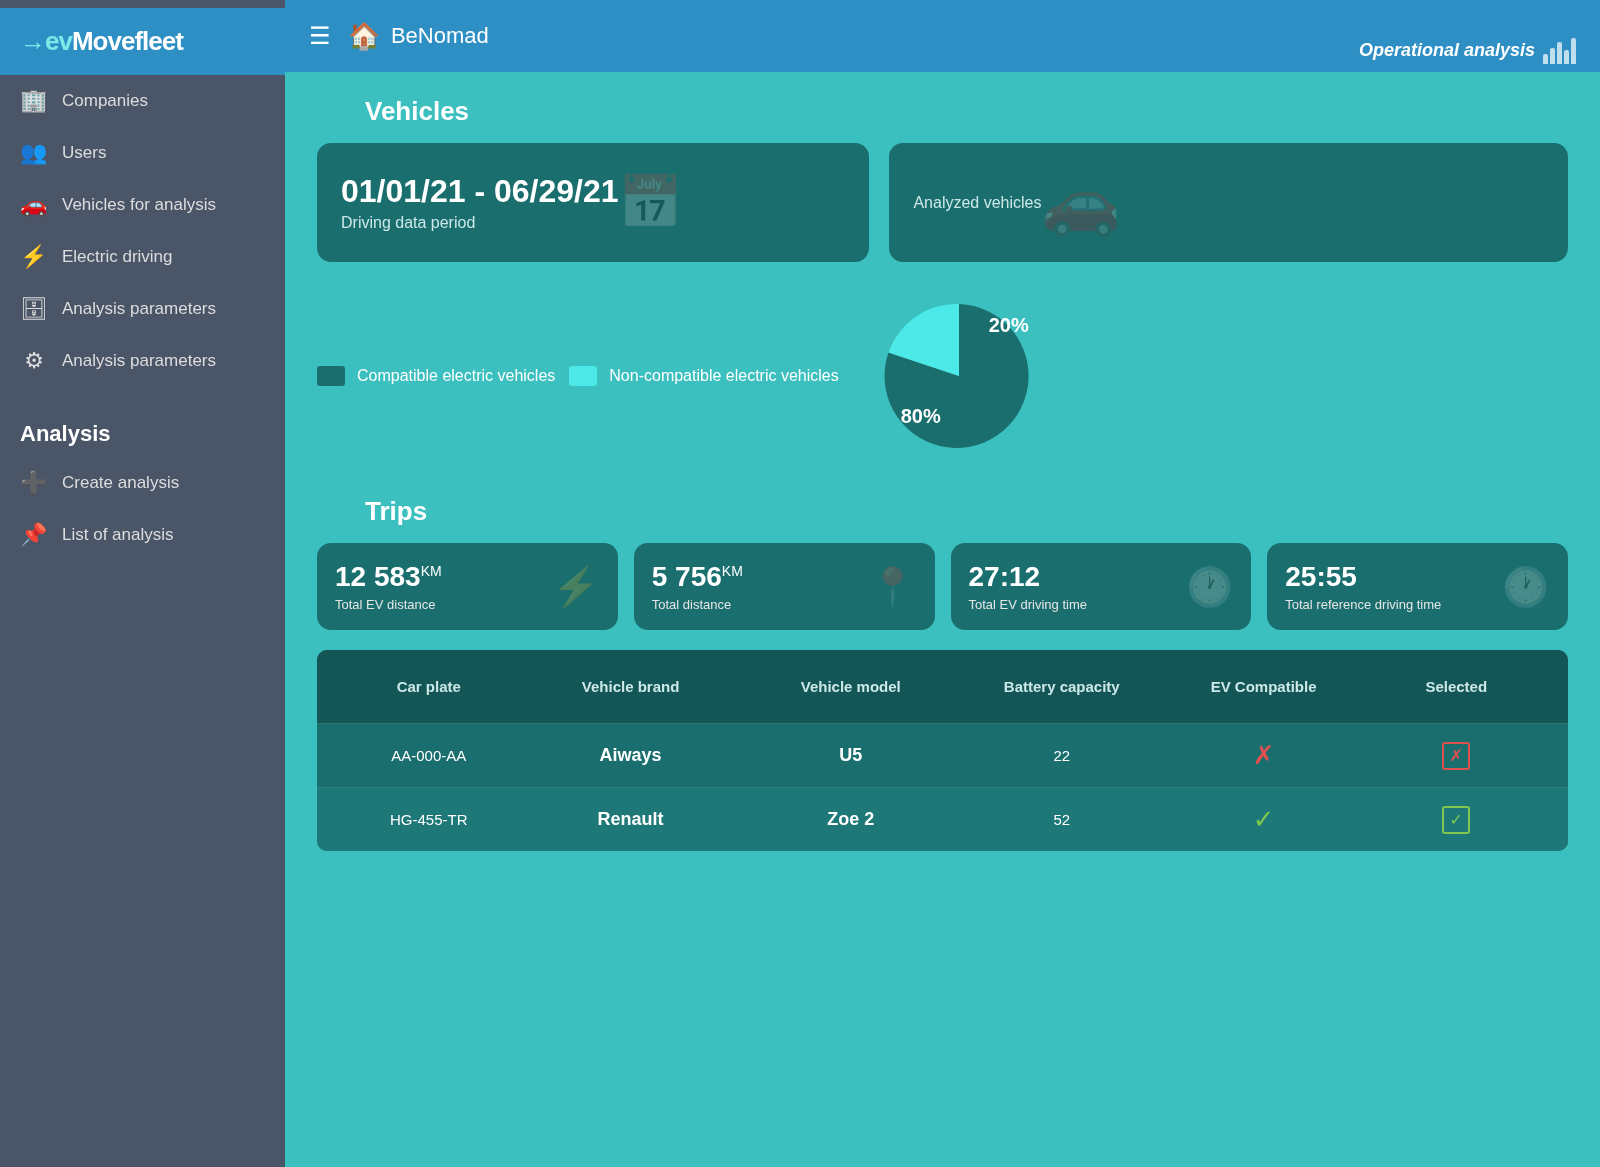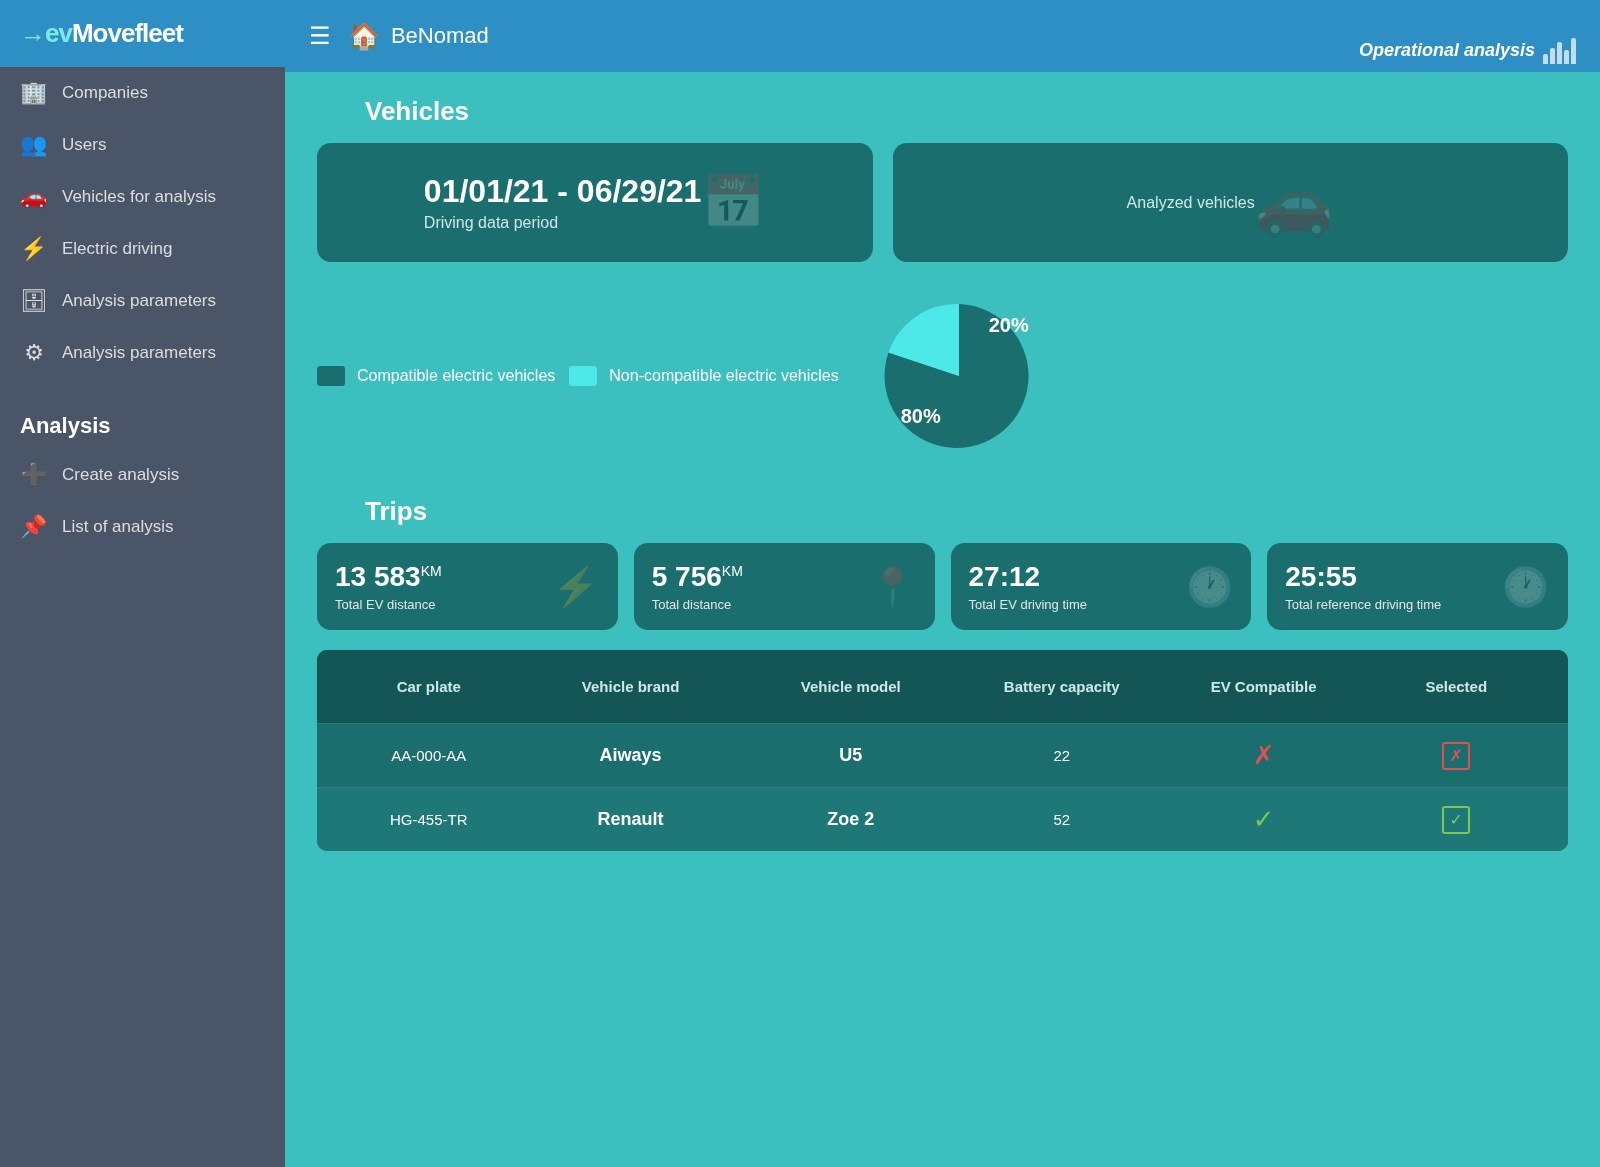--- a/index.html
+++ b/index.html
@@ -15,20 +15,21 @@
       flex-direction: column;
       height: 100%;
     }
     #sidebar-logo {
       background: #2d8fc4;
       padding: 18px 20px;
       font-size: 26px;
       font-weight: bold;
       color: #fff;
       letter-spacing: -1px;
+      margin-top: 8px;
     }
     #sidebar-logo span { color: #7de8e8; }
 
     .sidebar-section-title {
       font-size: 22px;
       font-weight: bold;
       padding: 22px 20px 10px 20px;
       color: #fff;
     }
     .sidebar-item {
@@ -93,25 +94,25 @@
       margin-bottom: 16px;
       margin-left: 48px;
     }
 
     
     .cards-row { display: flex; gap: 20px; margin-bottom: 24px; }
 
     .info-card {
       background: #1a6e6e;
       border-radius: 14px;
-      padding: 22px 40px;
-      color: #fff;
-      display: flex;
-      align-items: center;
-      justify-content: center;
+      padding: 22px 24px;
+      color: #fff;
+      display: flex;
+      align-items: center;
+      justify-content: flex-start;
       flex: 1;
     }
     .info-card-text {}
     .info-card-value { font-size: 36px; font-weight: bold; margin-bottom: 4px; }
     .info-card-label { font-size: 16px; color: #cce8e8; }
     .info-card-icon { font-size: 52px; color: rgba(255,255,255,0.18); }
 
     
     .pie-section {
       display: flex;
@@ -298,21 +299,21 @@
         <div class="pie-label pie-label-20">20%</div>
       </div>
     </div>
 
     <div class="section-title">Trips</div>
 
     <div class="trip-cards-row">
       <div class="trip-card">
         <div class="trip-card-main">
           <div class="trip-value">
-            <span>13 583</span><sup>KM</sup>
+            <span>12 583</span><sup>KM</sup>
           </div>
           <div class="trip-label">Total EV distance</div>
         </div>
         <div class="trip-icon">⚡</div>
       </div>
       <div class="trip-card">
         <div class="trip-card-main">
           <div class="trip-value">
             <span>5 756</span><sup>KM</sup>
           </div>

